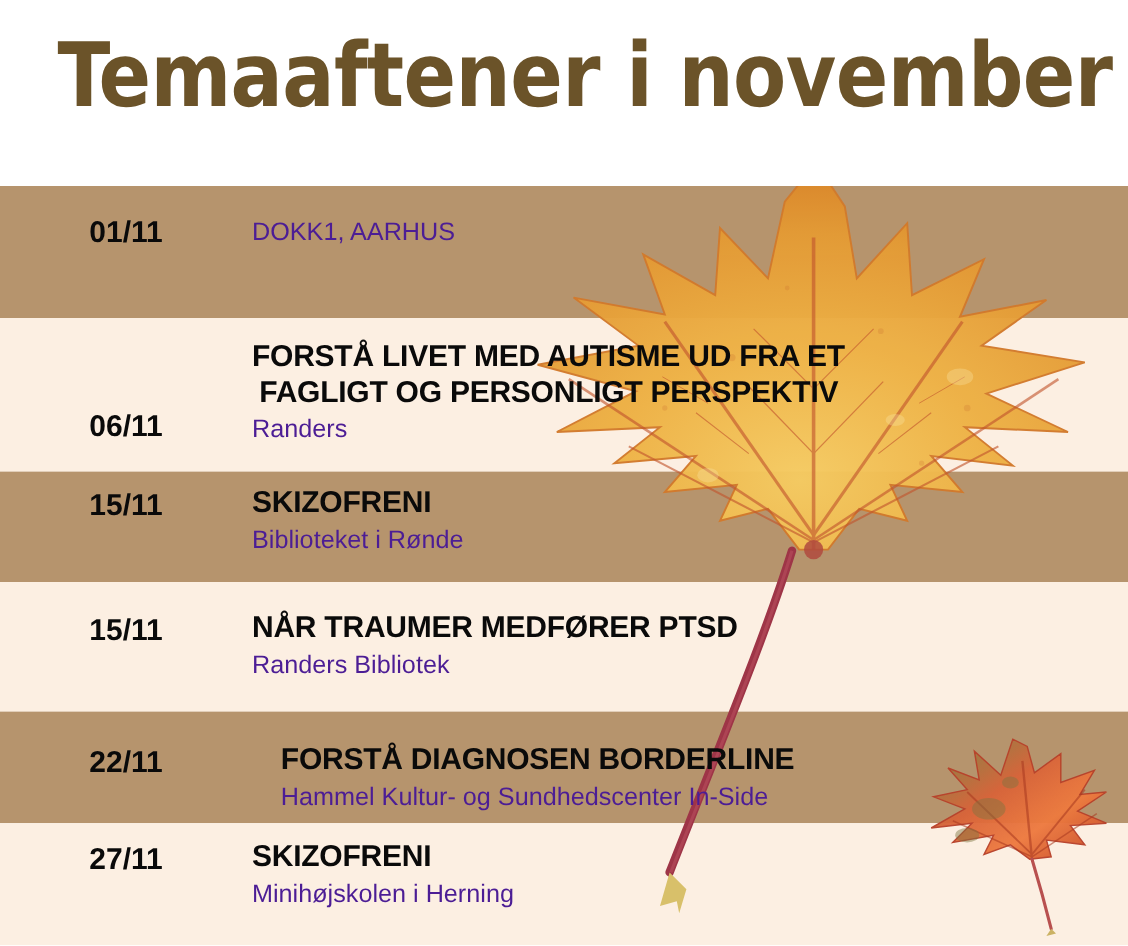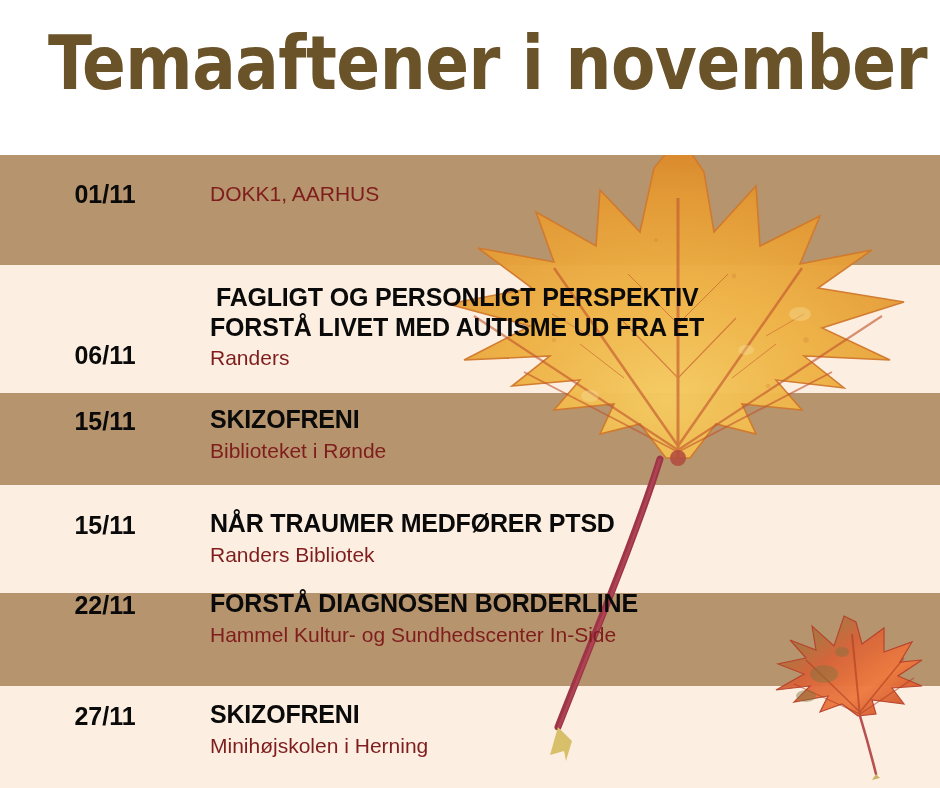--- a/index.html
+++ b/index.html
@@ -71,21 +71,21 @@
     font-size:25px;
     font-weight:700;
     color:#0A0A0A;
     line-height:1.18;
     letter-spacing:-0.2px;
     white-space:pre-line;
   }
   .row-venue{
     font-size:21px;
     font-weight:400;
-    color:#7f1d1d;
+    color:#4c1d95;
     line-height:1.2;
     margin-top:3px;
     letter-spacing:0px;
   }
 </style>
 </head>
 <body>
 
 <div id="poster">
 
@@ -206,43 +206,43 @@
     <div class="row" style="top:178px;">
       <div class="row-date">01/11</div>
       <div class="row-body">
         <div class="row-venue">DOKK1, AARHUS</div>
       </div>
     </div>
 
     <div class="row" style="top:283px;align-items:flex-end;">
       <div class="row-date">06/11</div>
       <div class="row-body">
+        <div class="row-title">FORSTÅ LIVET MED AUTISME UD FRA ET</div>
         <div class="row-title" style="margin-left:6px;">FAGLIGT OG PERSONLIGT PERSPEKTIV</div>
-        <div class="row-title">FORSTÅ LIVET MED AUTISME UD FRA ET</div>
         <div class="row-venue">Randers</div>
       </div>
     </div>
 
     <div class="row" style="top:405px;">
       <div class="row-date">15/11</div>
       <div class="row-body">
         <div class="row-title">SKIZOFRENI</div>
         <div class="row-venue">Biblioteket i Rønde</div>
       </div>
     </div>
 
     <div class="row" style="top:509px;">
       <div class="row-date">15/11</div>
       <div class="row-body">
         <div class="row-title">NÅR TRAUMER MEDFØRER PTSD</div>
         <div class="row-venue">Randers Bibliotek</div>
       </div>
     </div>
 
-    <div class="row" style="top:589px;">
+    <div class="row" style="top:619px;gap:24px;">
       <div class="row-date">22/11</div>
       <div class="row-body">
         <div class="row-title">FORSTÅ DIAGNOSEN BORDERLINE</div>
         <div class="row-venue">Hammel Kultur- og Sundhedscenter In-Side</div>
       </div>
     </div>
 
     <div class="row" style="top:700px;">
       <div class="row-date">27/11</div>
       <div class="row-body">

